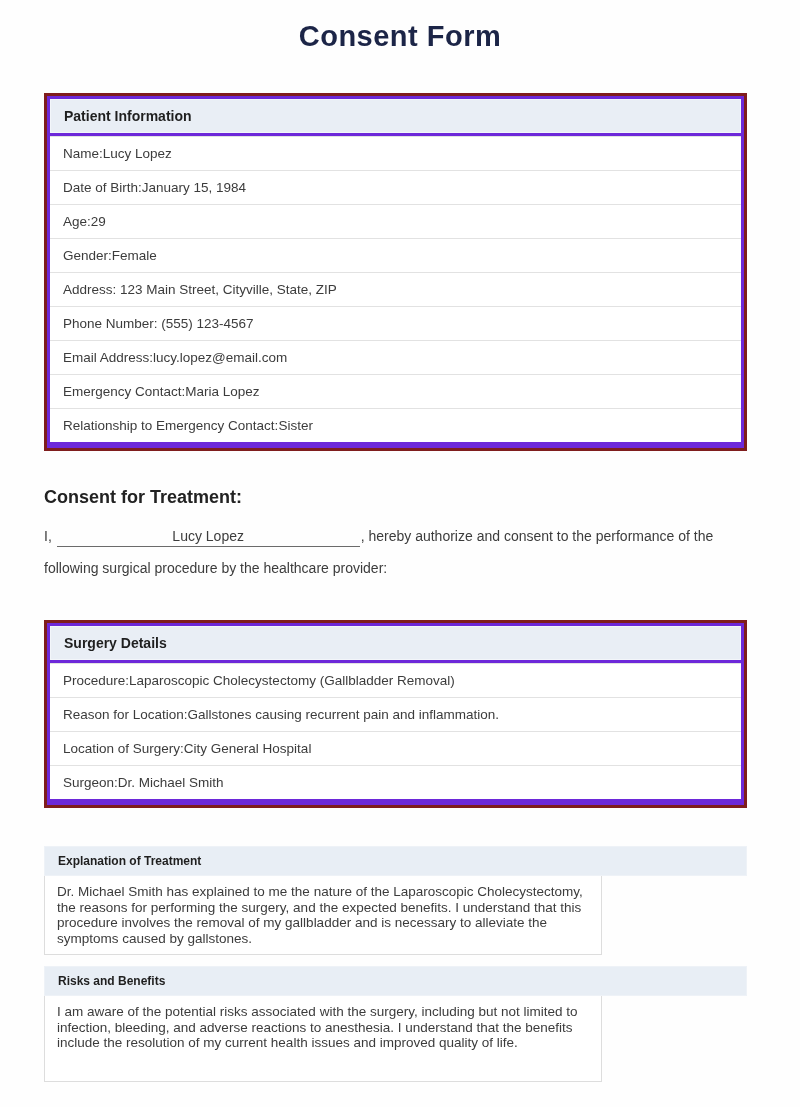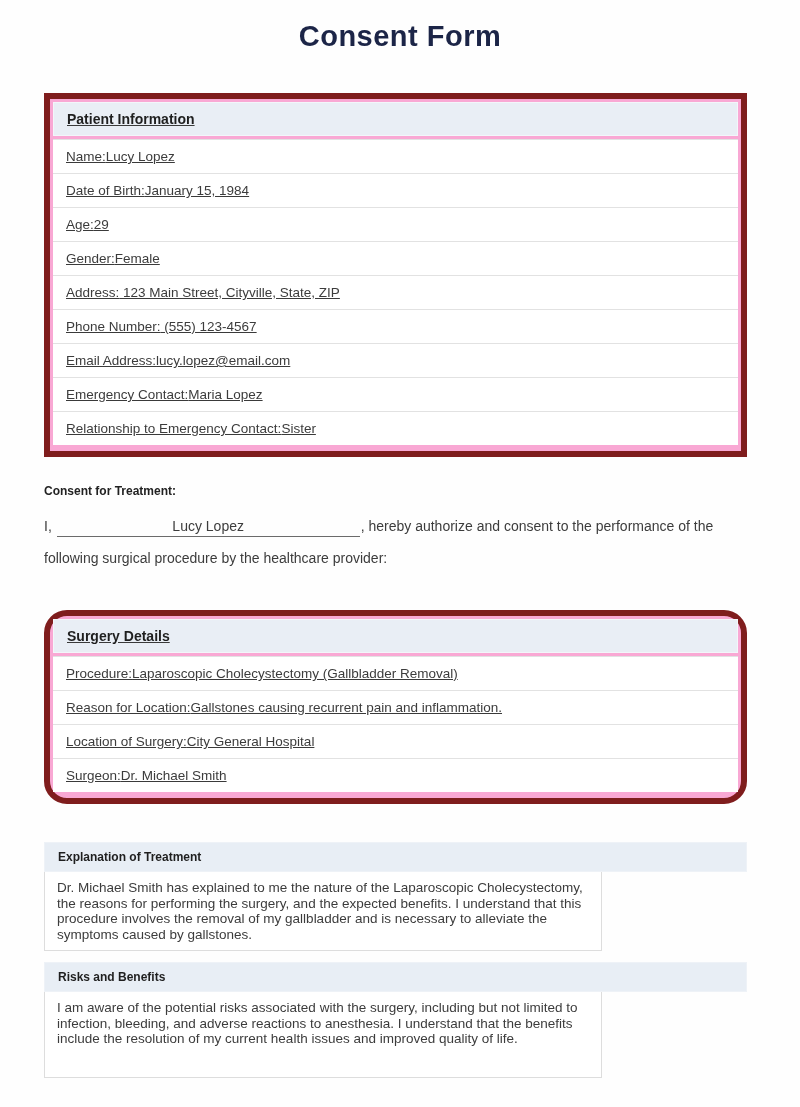--- a/index.html
+++ b/index.html
@@ -16,24 +16,23 @@
     font-size:29px;
     font-weight:bold;
     color:#1c2547;
     padding-top:20px;
     letter-spacing:0.5px;
   }
   .content { width:703px; margin-left:44px; }
 
   
   .info-table {
-    border:6px solid #7f1d1d;
-    background:#f9a8d4;
+    border:3px solid #7f1d1d;
+    background:#6d28d9;
     margin-top:40px;
-    text-decoration:underline;
   }
   .table-header {
     background:#e9eef5;
     border:1px solid #f3f6fa;
     font-size:14px;
     font-weight:bold;
     color:#1f1f1f;
     padding:8px 13px;
     margin:3px;
   }
@@ -43,43 +42,43 @@
     font-size:13.5px;
     color:#3c3c3c;
     padding:9px 13px;
     margin:0 3px;
   }
   .row:first-of-type { border-top:none; }
   .table-foot { height:6px; }
 
   
   .consent-heading {
-    margin-top:27px;
-    font-size:12px;
+    margin-top:36px;
+    font-size:18px;
     font-weight:bold;
     color:#222222;
   }
   .consent-paragraph {
     margin-top:12px;
     font-size:14px;
     line-height:32px;
     color:#3c3c3c;
     width:715px;
   }
   .sig-line {
     display:inline-block;
     width:303px;
     border-bottom:1px solid #6b6b6b;
     text-align:center;
     line-height:20px;
     margin:0 1px;
   }
 
   
-  .surgery { margin-top:36px;border-radius:23px; }
+  .surgery { margin-top:36px; }
 
   
   .text-section { margin-top:38px; }
   .text-section.tight { margin-top:11px; }
   .section-header {
     background:#e8eef5;
     font-size:12px;
     font-weight:bold;
     color:#1f1f1f;
     padding:7px 13px;

